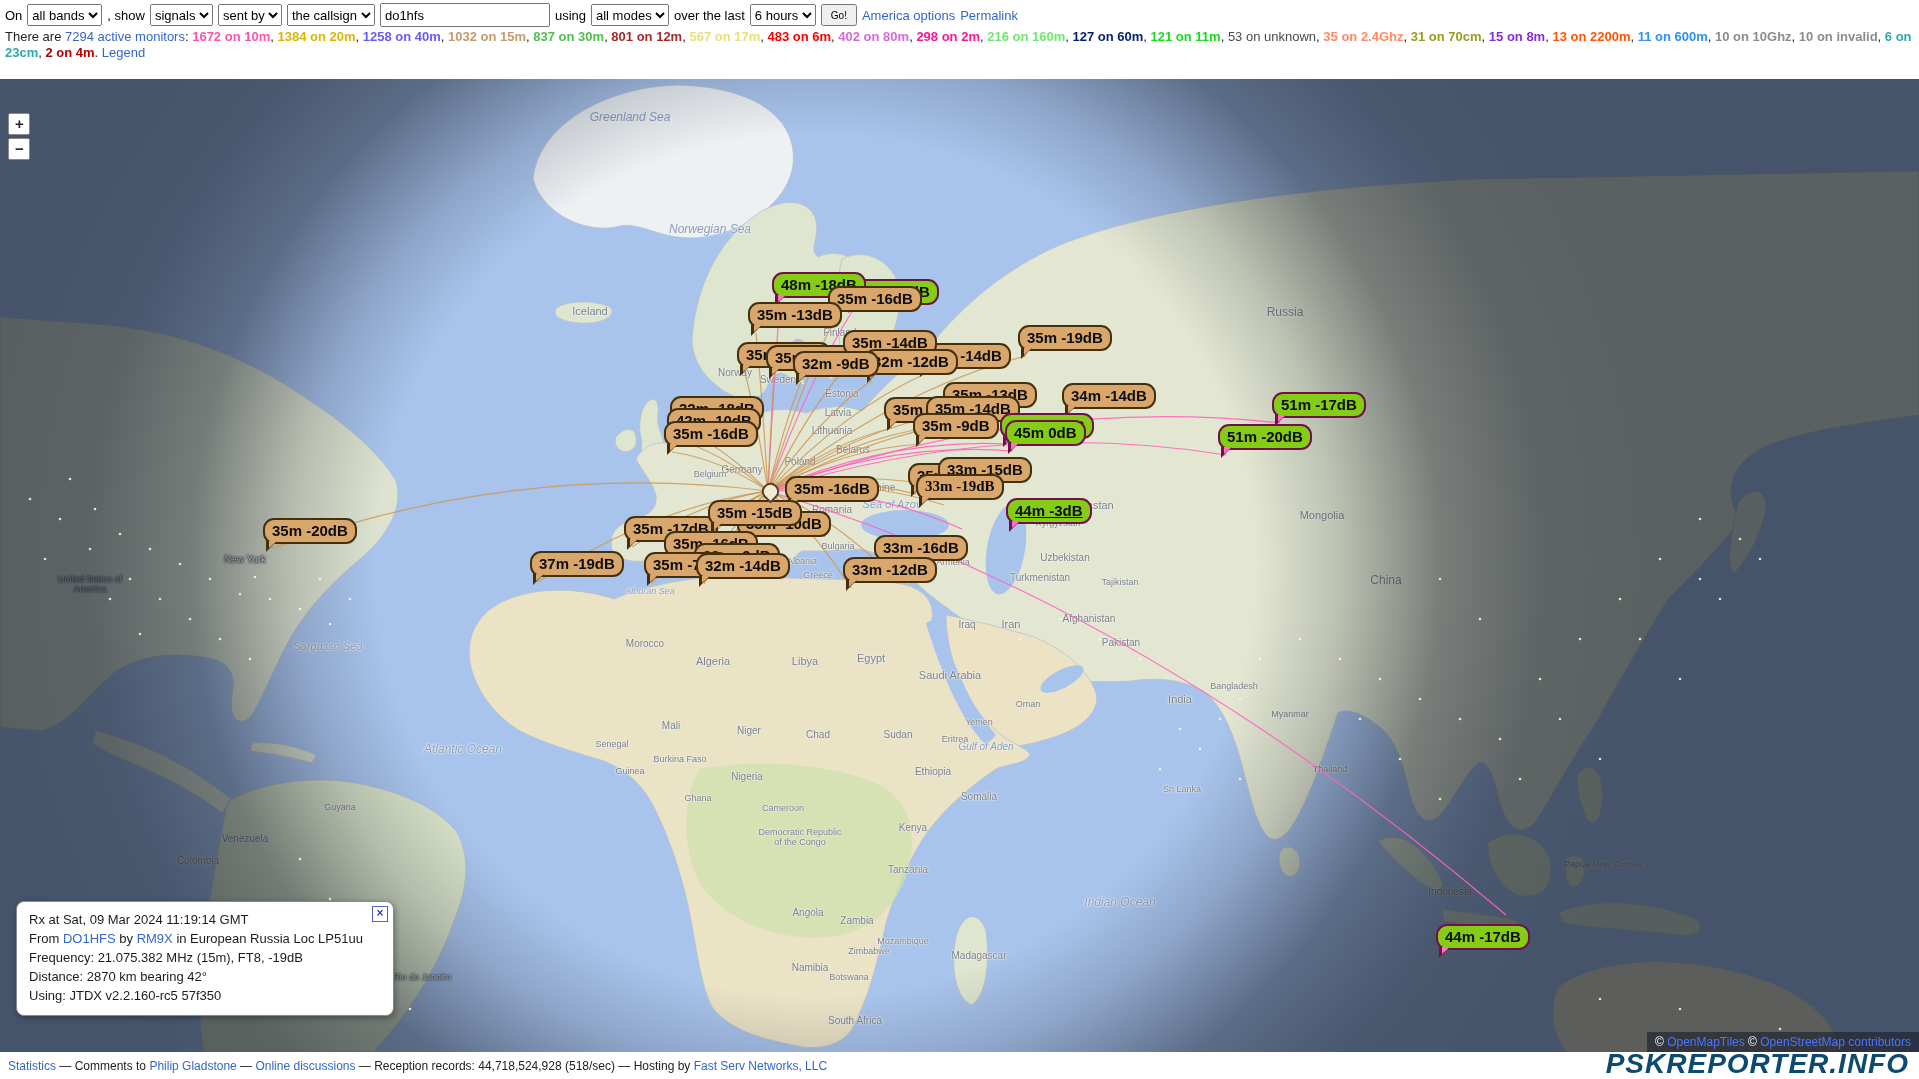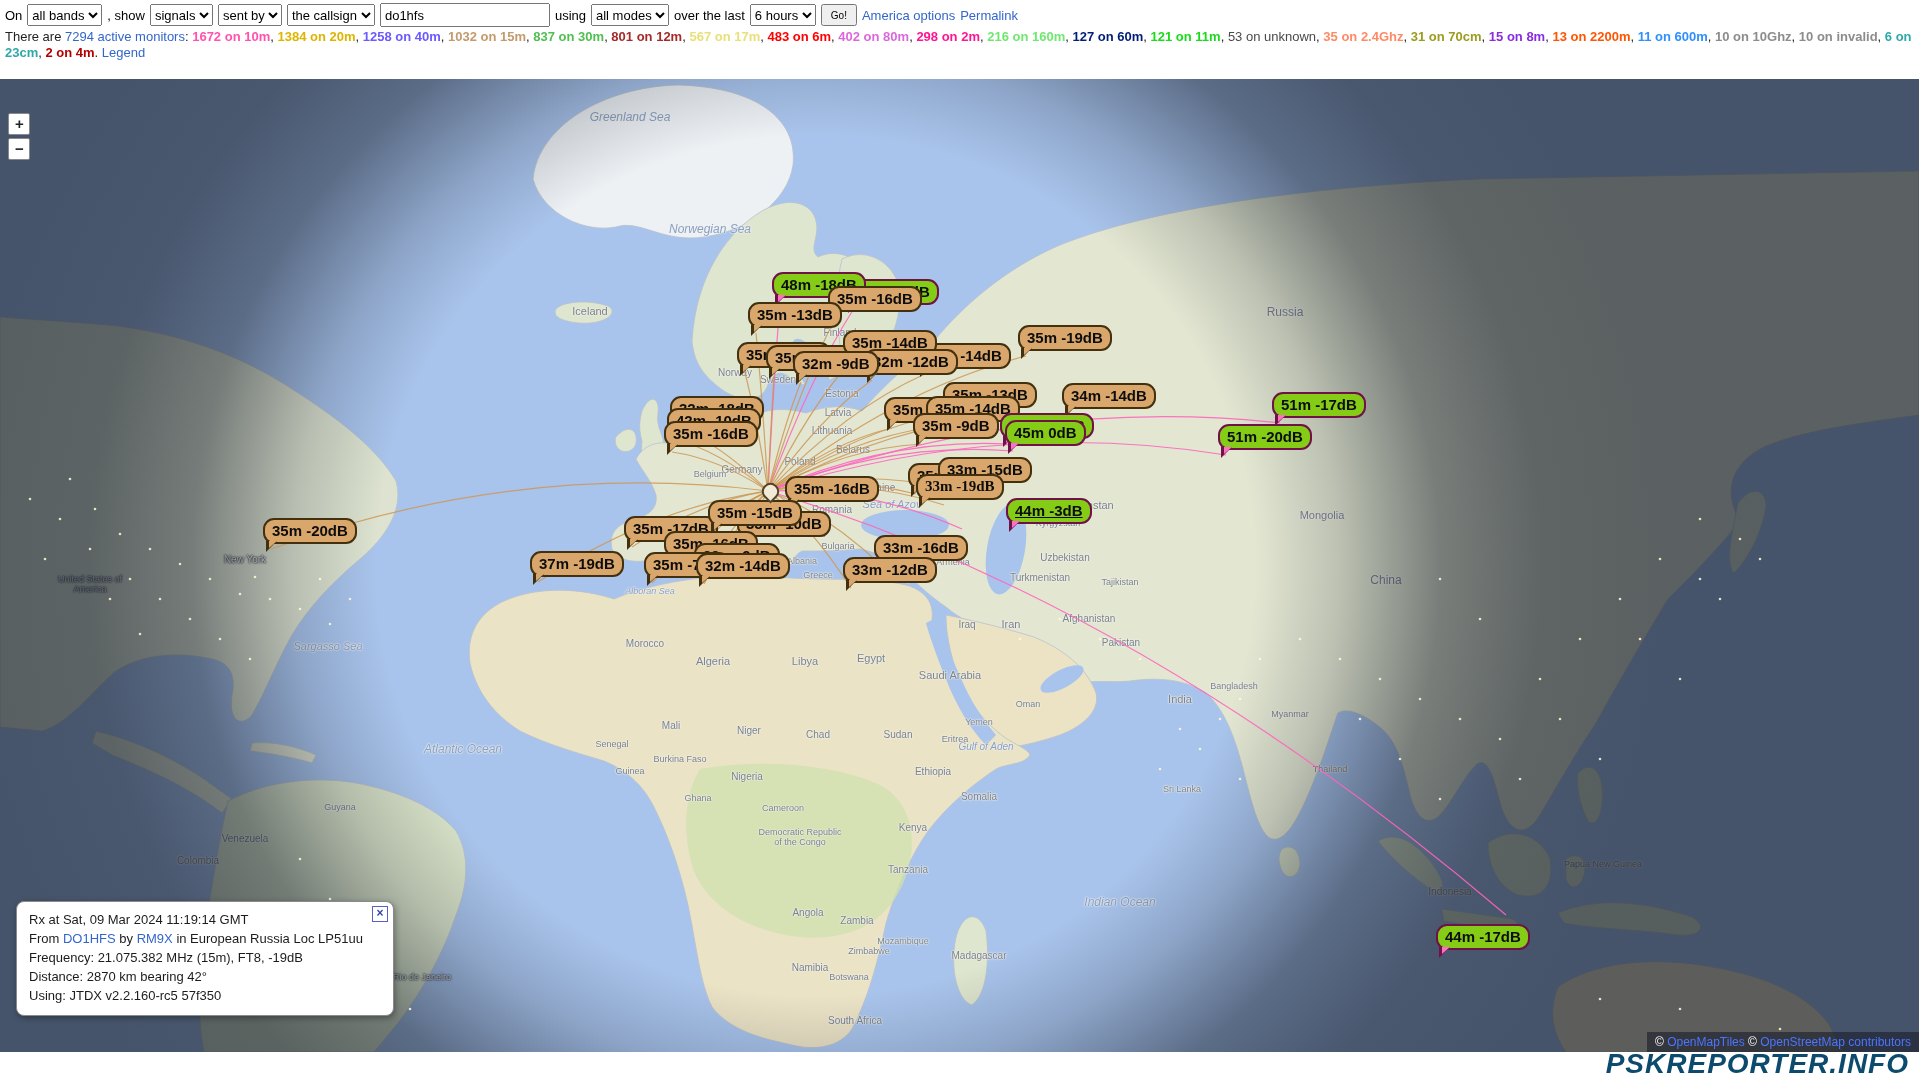--- a/index.html
+++ b/index.html
@@ -395,15 +395,18 @@
     <div class="popup">
       <span class="close">×</span>
       <div>Rx at Sat, 09 Mar 2024 11:19:14 GMT</div>
       <div><span>From </span><a class="lnk">DO1HFS</a><span> by </span><a class="lnk">RM9X</a><span> in European Russia Loc LP51uu</span></div>
       <div>Frequency: 21.075.382 MHz (15m), FT8, -19dB</div>
       <div>Distance: 2870 km bearing 42°</div>
       <div>Using: JTDX v2.2.160-rc5 57f350</div>
     </div>
   </div>
 
+  <div class="footer">
+    <span id="footer-parts"><a class="lnk">Statistics</a> — Comments to <a class="lnk">Philip Gladstone</a> — <a class="lnk">Online discussions</a> — Reception records: 44,718,524,928 (518/sec) — Hosting by <a class="lnk">Fast Serv Networks, LLC</a></span>
+  </div>
   <div class="watermark">PSKREPORTER.INFO</div>
 
 </div>
 
 </body></html>

